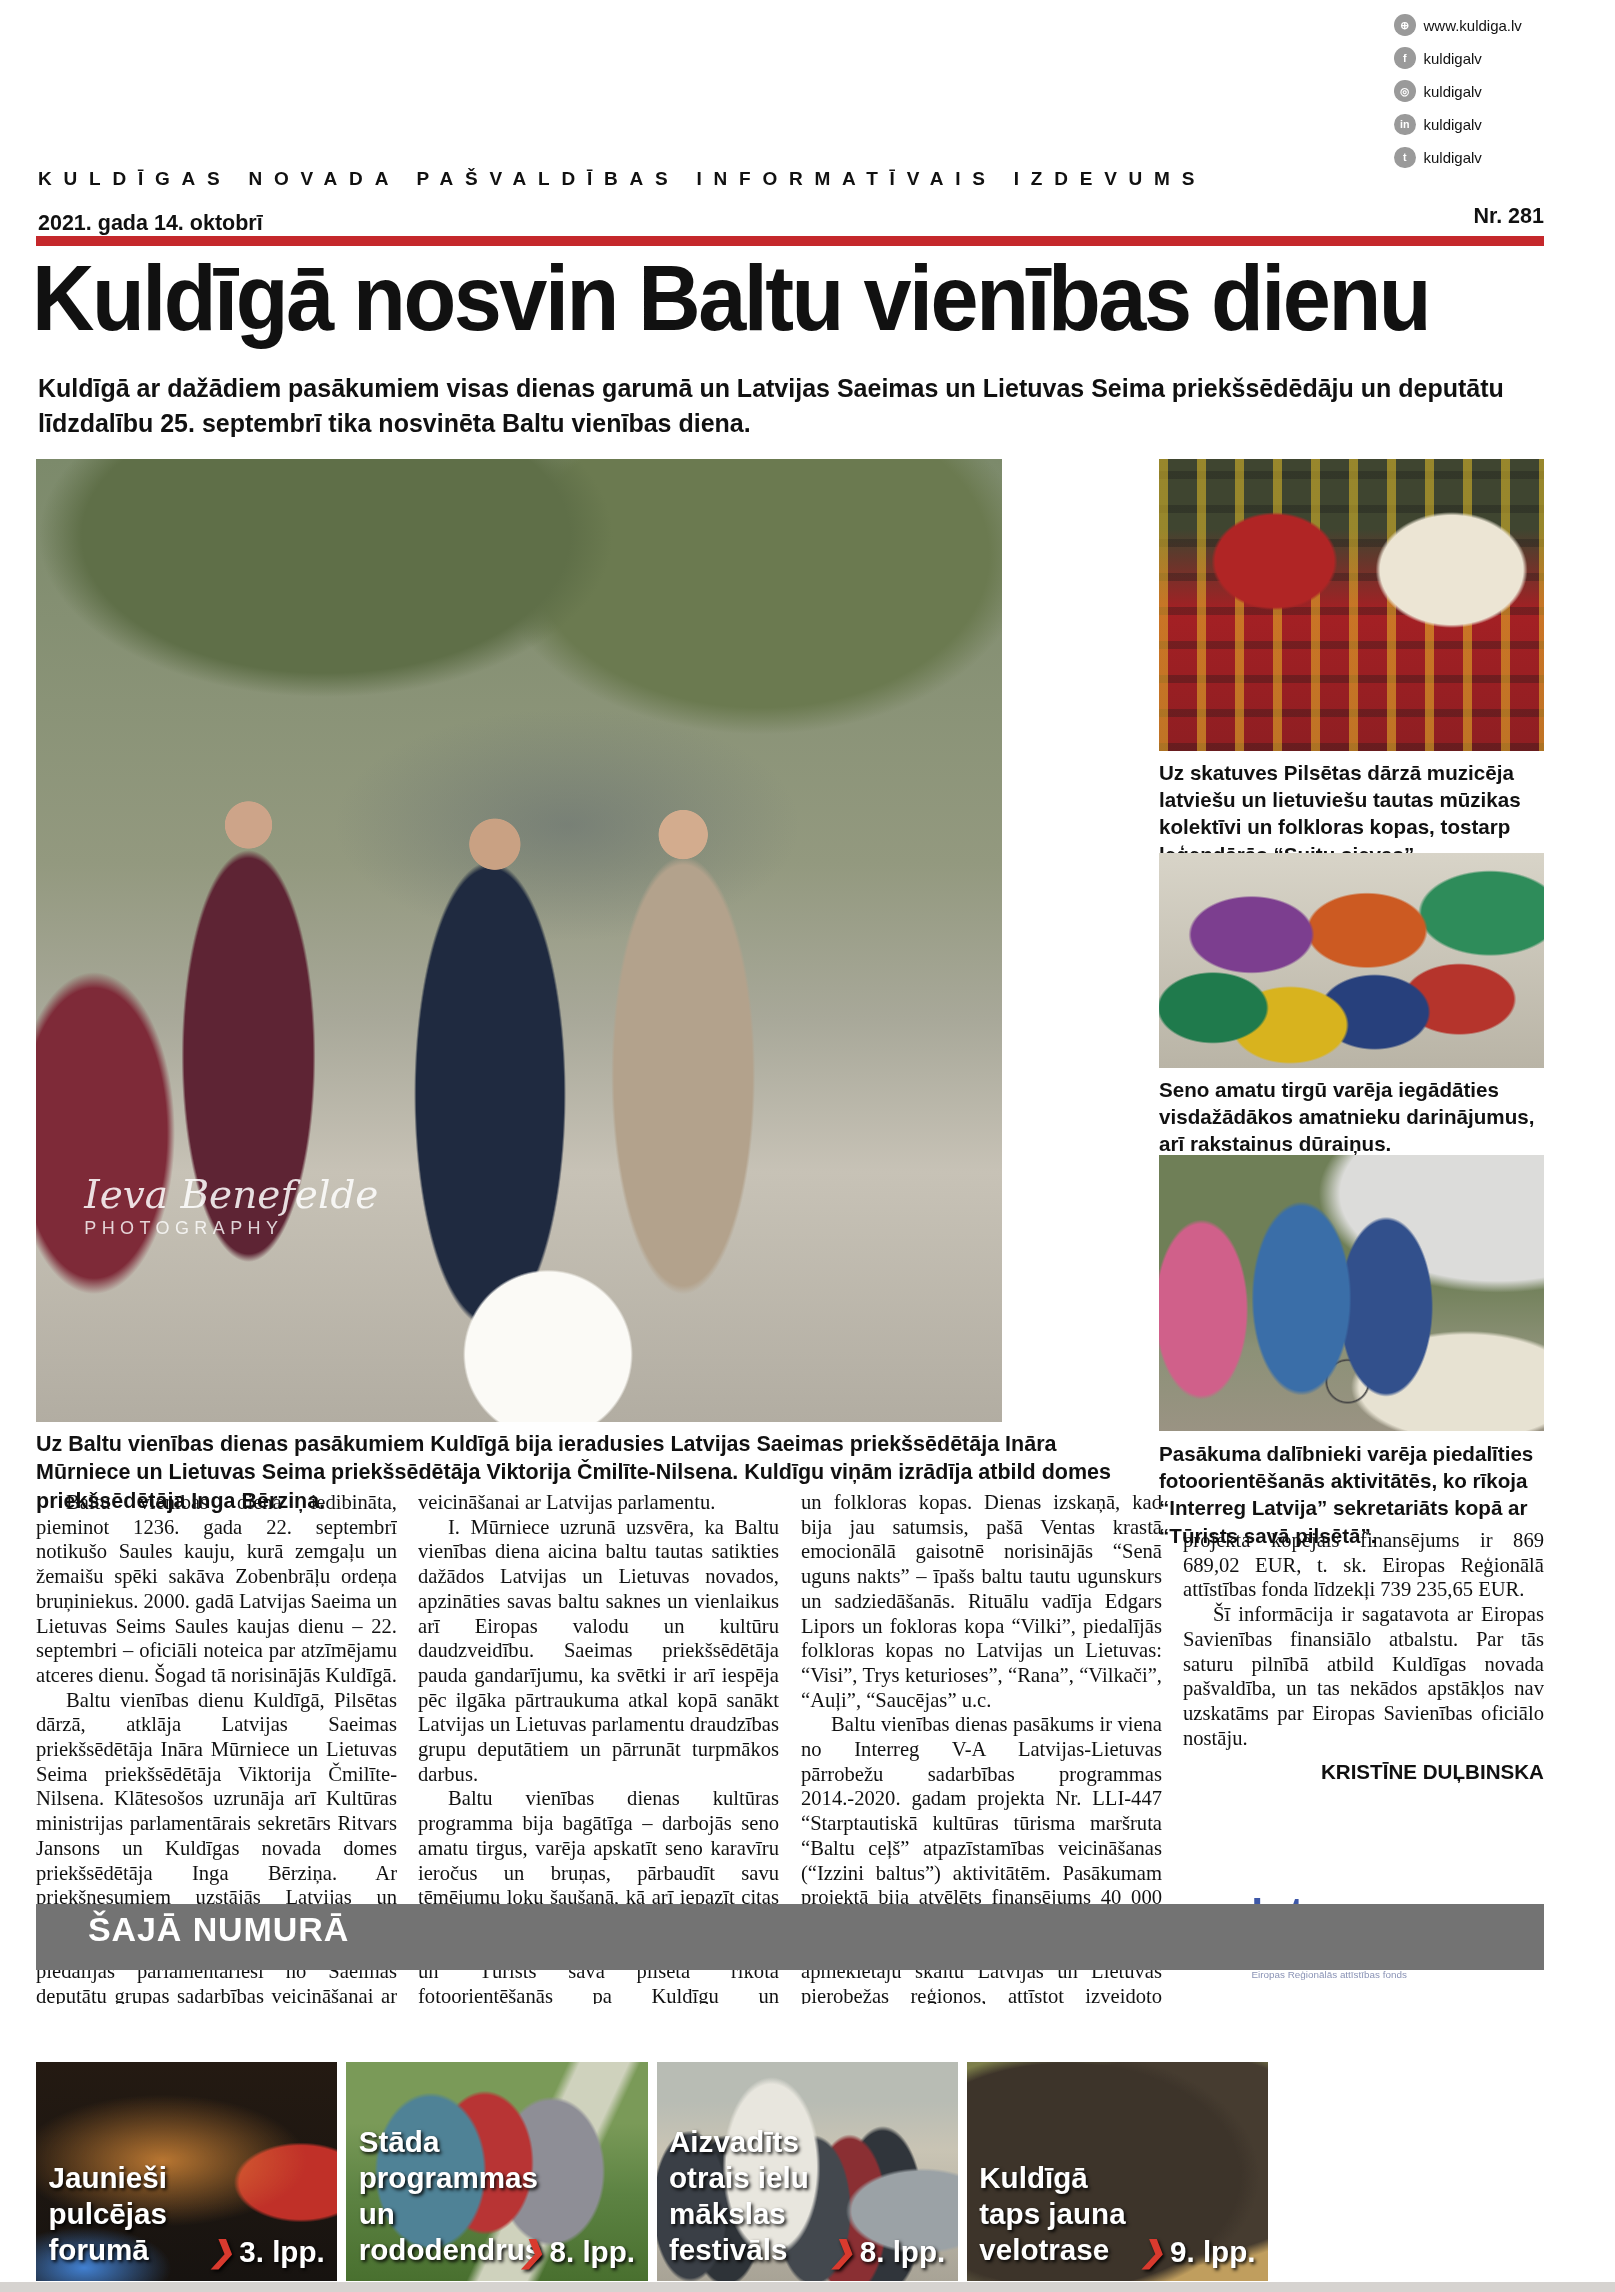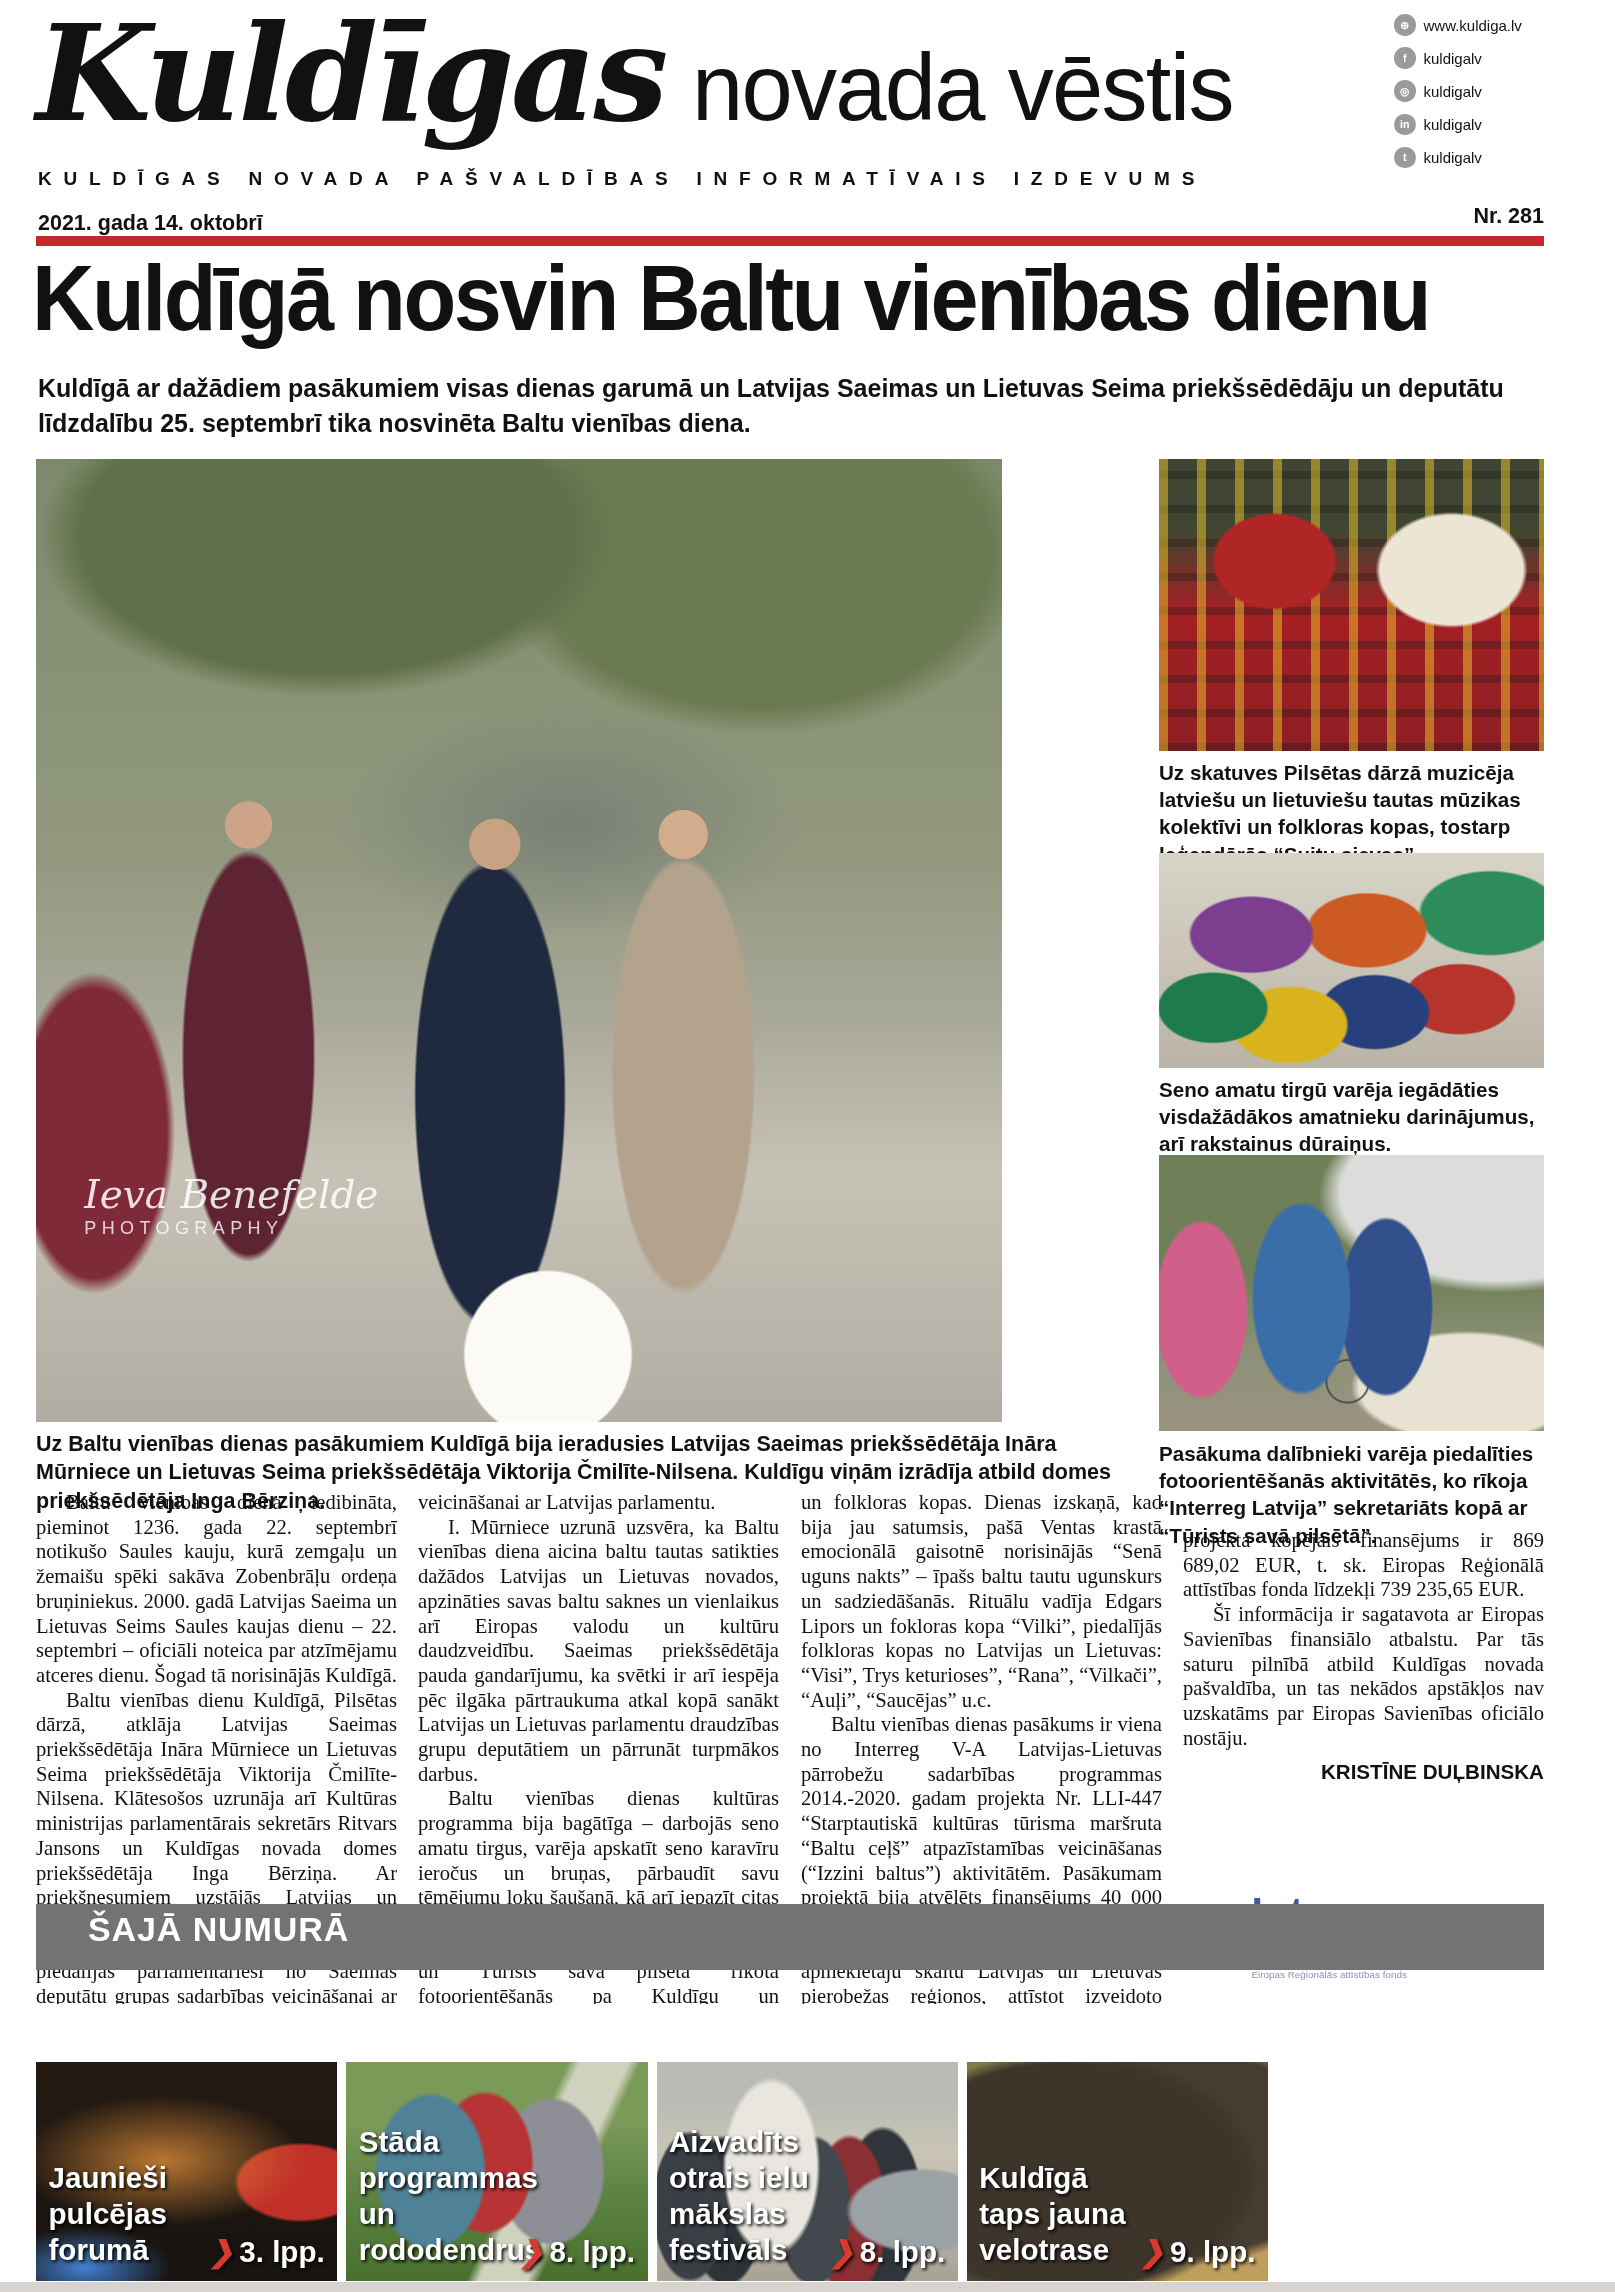--- a/index.html
+++ b/index.html
@@ -137,24 +137,20 @@
       radial-gradient(ellipse 170px 112px at 72% 42%, #463c30 90%, transparent),
       radial-gradient(ellipse 215px 76px at 76% 92%, #c09e5e 85%, transparent),
       linear-gradient(to bottom,#7d7f4a 0 20%,#97874e 30%,#6b6242 55%,#57503c 100%);}
   .bottom-strip{position:absolute;left:0;top:2282px;width:1616px;height:10.7px;background:#d6d3d0;}
 </style>
 </head>
 <body>
 
 <div class="page">
 
-  <div class="logo-row">
-    <span class="logo-black">Kuldīgas</span>
-    <span class="logo-light">novada vēstis</span>
-  </div>
 
   <div class="social">
     <div class="social-row">
       <span class="sic">⊕</span>
       <span>www.kuldiga.lv</span>
     </div>
     <div class="social-row">
       <span class="sic">f</span>
       <span>kuldigalv</span>
     </div>

